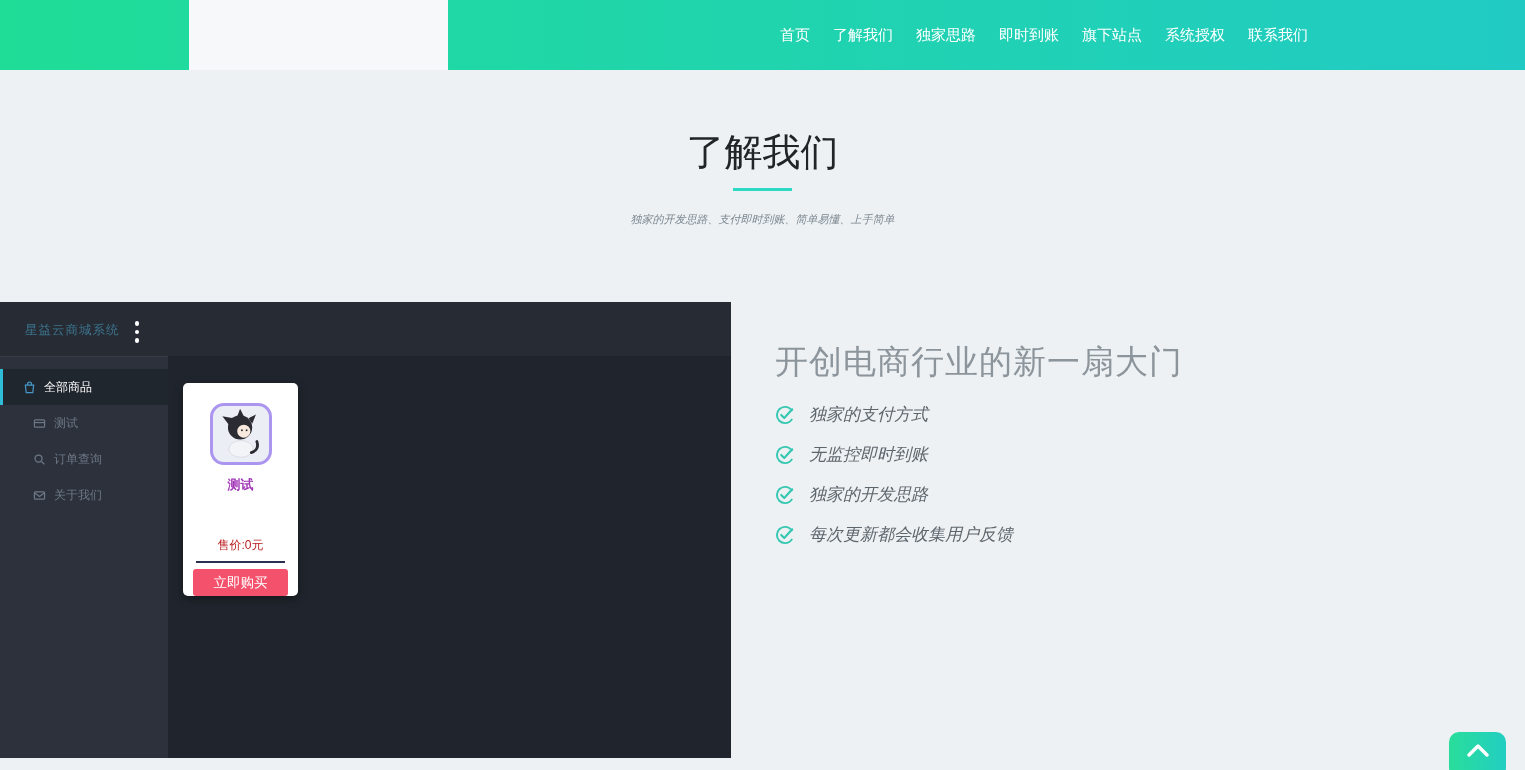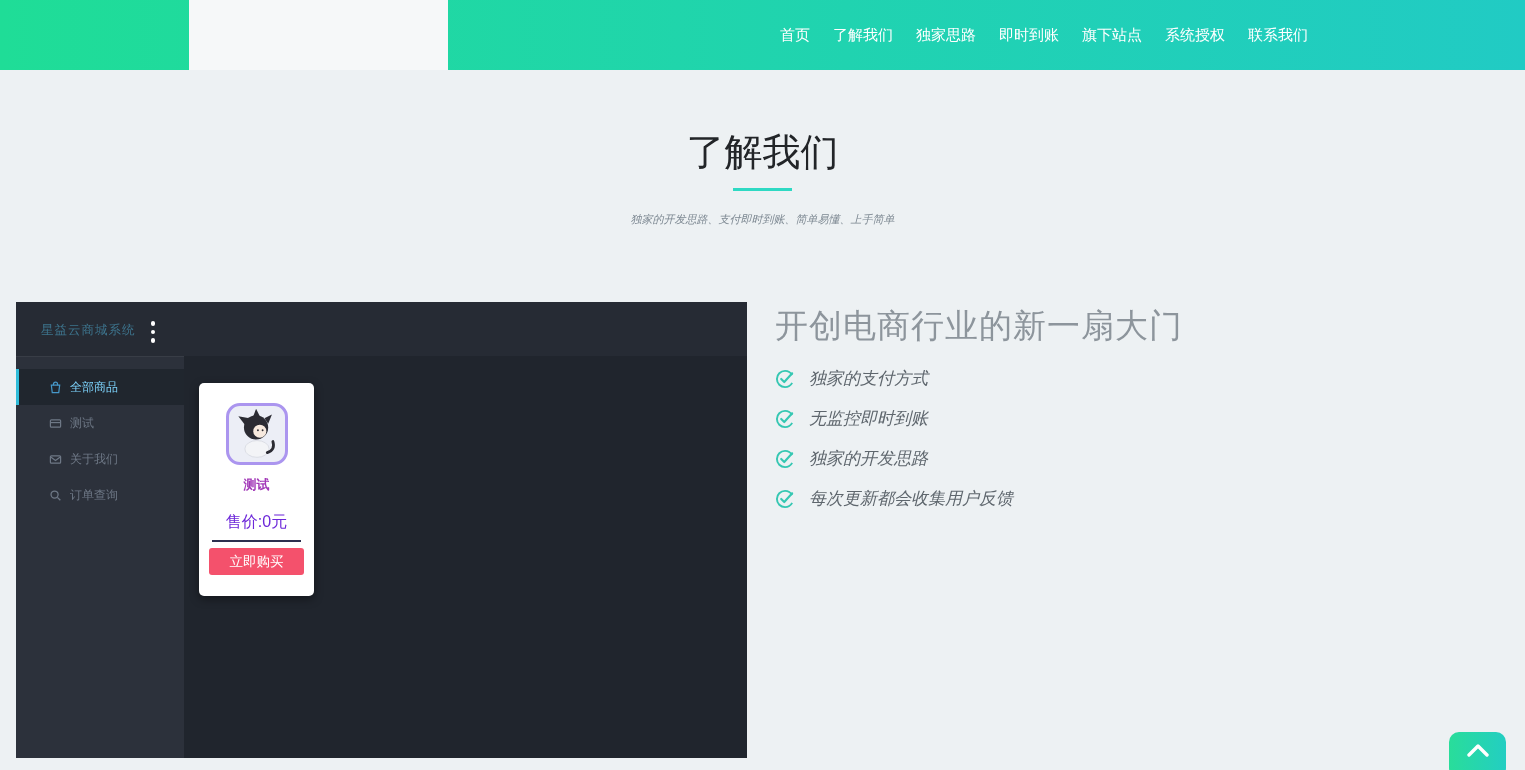--- a/index.html
+++ b/index.html
@@ -37,21 +37,21 @@
     position:absolute; top:188px; left:733px; width:59px; height:3px;
     background:#2ed9c3;
   }
   .about-subtitle {
     position:absolute; top:212px; left:0; width:1525px;
     text-align:center; font-style:italic; font-size:11px; color:#7d8892;
   }
 
   
   .shop {
-    position:absolute; left:16px; top:302px; width:731px; height:421px;
+    position:absolute; left:0; top:302px; width:731px; height:421px;
     background:#20252d;
   }
   .shop-topbar {
     position:absolute; left:0; top:0; width:731px; height:54px;
     background:#262b34;
   }
   .shop-brand {
     position:absolute; left:25px; top:20px;
     font-size:12.5px; color:#3d748d; letter-spacing:1px;
   }
@@ -63,22 +63,22 @@
   .shop-sidebar {
     position:absolute; left:0; top:54px; width:168px; height:402px;
     background:#2c313b; border-top:1px solid rgba(255,255,255,0.06);
   }
   .shop-menu { list-style:none; padding-top:12px; }
   .shop-menu li {
     height:36px; display:flex; align-items:center; gap:8px;
     padding-left:33px; font-size:12px; color:#6e7886; cursor:pointer;
   }
   .shop-menu li.active {
-    background:#20262e; border-left:3px solid #2fbcd9; padding-left:30px;
-    color:#7dd3fc;
+    background:#20262e; border-left:3px solid #2fbcd9; padding-left:20px;
+    color:#ffffff;
   }
   .shop-menu .mi { width:13px; height:13px; flex:0 0 13px; }
   .shop-main {
     position:absolute; left:168px; top:54px; width:563px; height:402px;
     background:#20252d;
   }
   .product-card {
     position:absolute; left:15px; top:27px; width:115px; height:213px;
     background:#ffffff; border-radius:5px;
     box-shadow:0 3px 10px rgba(0,0,0,0.4);
@@ -86,35 +86,36 @@
   .product-avatar {
     width:62px; height:62px; margin:20px auto 0;
     border:3px solid #ab95ef; border-radius:14px; background:#eceef6;
     overflow:hidden;
   }
   .product-title {
     margin-top:11px; text-align:center;
     font-size:13px; font-weight:bold; color:#a238b8;
   }
   .product-price {
-    margin-top:18px; text-align:center; font-size:16px; color:#6d28d9;
+    margin-top:43px; text-align:center; font-size:12px; color:#b91c1c;
   }
   .price-line { margin:7px 13px 0; border-top:2px solid #2c3050; }
   .buy-btn {
     display:block; margin:6px auto 0; width:95px; height:27px;
     background:#f4516c; border:none; border-radius:3px;
     color:#ffffff; font-size:13.5px; cursor:pointer;
     font-family:inherit;
   }
 
   
   .right-col { position:absolute; left:775px; top:305px; width:620px; }
   .feature-heading {
     font-size:33px; font-weight:400; color:#8d959c; letter-spacing:1px;
     line-height:42px;
+    margin-top:36px;
   }
   .features { list-style:none; margin-top:11px; }
   .features li {
     height:40px; display:flex; align-items:center; gap:13px;
     font-size:17px; color:#5e666d;font-style:italic;
   }
   .check-ic { width:21px; height:21px; flex:0 0 21px; }
 
   
   .scroll-top {
@@ -164,32 +165,32 @@
         <span>全部商品</span>
       </li>
       <li>
         <svg class="mi" viewBox="0 0 14 14" fill="none" stroke="#6e7886" stroke-width="1.3">
           <rect x="1.5" y="3" width="11" height="8" rx="1"></rect>
             <path d="M1.5 6h11"></path>
         </svg>
         <span>测试</span>
       </li>
       <li>
+        <svg class="mi" viewBox="0 0 14 14" fill="none" stroke="#6e7886" stroke-width="1.4">
+          <circle cx="6" cy="6" r="3.8"></circle>
+            <path d="M9 9l3.2 3.2"></path>
+        </svg>
+        <span>订单查询</span>
+      </li>
+      <li>
         <svg class="mi" viewBox="0 0 14 14" fill="none" stroke="#6e7886" stroke-width="1.3">
           <rect x="1.5" y="3" width="11" height="8" rx="1"></rect>
             <path d="M1.5 4l5.5 4 5.5-4"></path>
         </svg>
         <span>关于我们</span>
-      </li>
-      <li>
-        <svg class="mi" viewBox="0 0 14 14" fill="none" stroke="#6e7886" stroke-width="1.4">
-          <circle cx="6" cy="6" r="3.8"></circle>
-            <path d="M9 9l3.2 3.2"></path>
-        </svg>
-        <span>订单查询</span>
       </li>
     </ul>
   </div>
 
   <div class="shop-main">
     <div class="product-card">
       <div class="product-avatar">
         <svg viewBox="0 0 60 60" width="56" height="56">
           <ellipse cx="30" cy="46" rx="13" ry="9" fill="#f3f4f7" stroke="#d9dce3"></ellipse>
           <path d="M41 50q9-3 6-12" fill="none" stroke="#2b2b33" stroke-width="3" stroke-linecap="round"></path>

